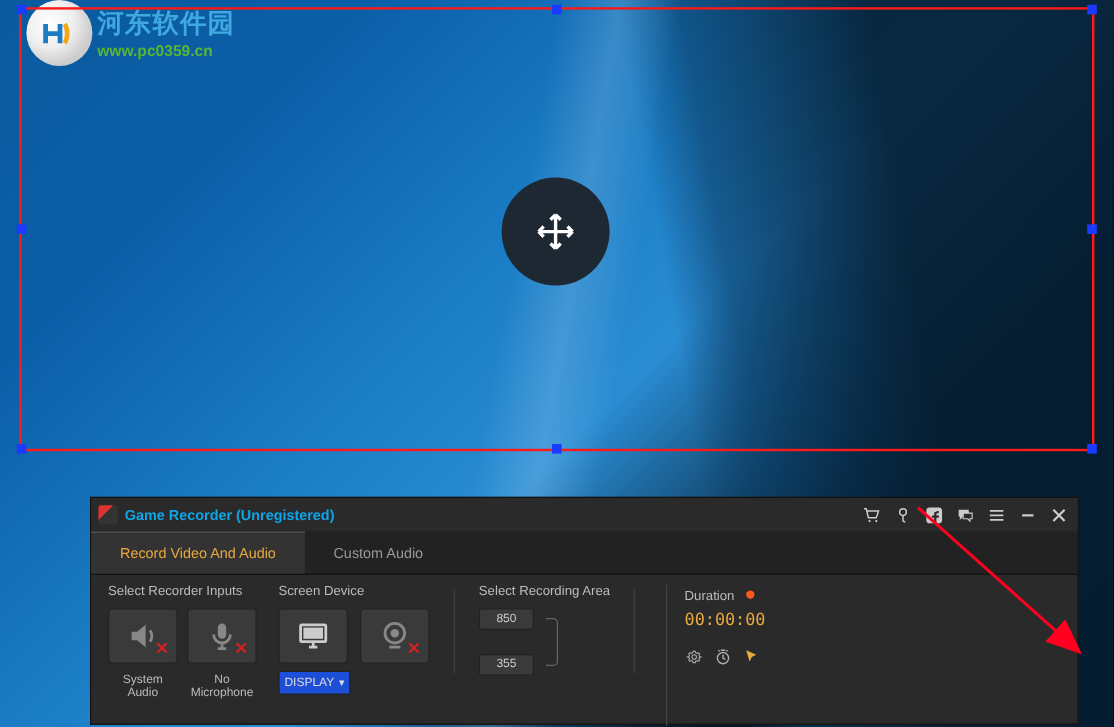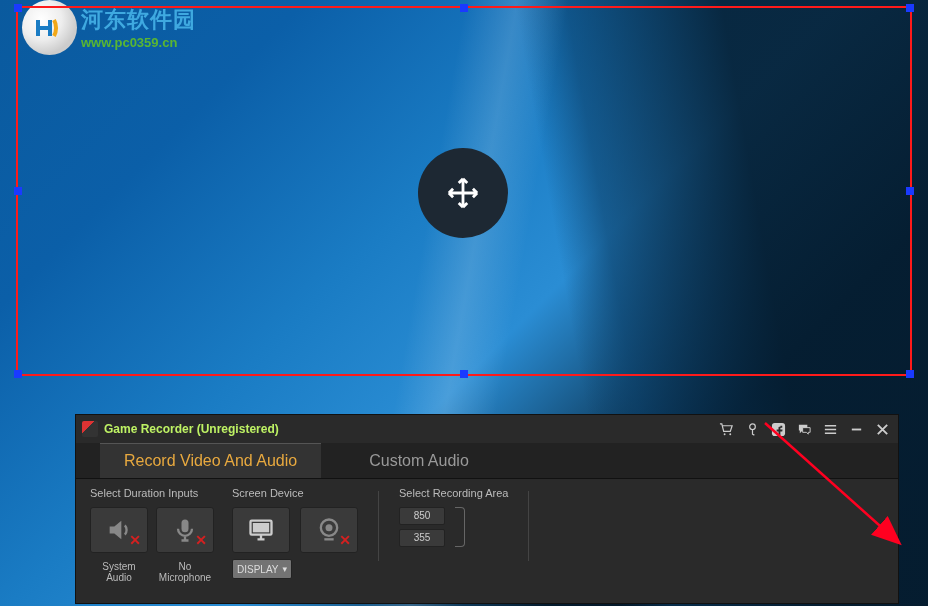--- a/index.html
+++ b/index.html
@@ -38,52 +38,52 @@
 .move-circle svg { width: 34px; height: 34px; stroke: #fff; fill: none; stroke-width: 2; }
 
 
 .arrow { position: absolute; z-index: 50; pointer-events: none; }
 
 
 .app {
   position: absolute; left: 75px; top: 414px; width: 824px; height: 190px;
   background: #2a2a2a; z-index: 20; border: 1px solid #111;
 }
-.titlebar { height: 28px; background: #2a2a2a; display: flex; align-items: center; padding: 0 8px 0 6px; color: #bef264; font-size: 12px; }
+.titlebar { height: 28px; background: #2a2a2a; display: flex; align-items: center; padding: 0 8px 0 6px; color: #0ea5e9; font-size: 12px; }
 .titlebar-icon { width: 16px; height: 16px; margin-right: 6px; background: linear-gradient(135deg,#d33 40%,#333 40%); border-radius: 2px; }
 .titlebar-title { flex: 1; font-weight: bold; }
 .titlebar-icons { display: flex; gap: 10px; align-items: center; }
 .tb-icon { width: 16px; height: 16px; color: #ccc; cursor: pointer; display: flex; align-items: center; justify-content: center; }
 .tb-icon svg { width: 15px; height: 15px; fill: #ccc; }
 .tb-close svg, .tb-min svg { stroke: #ccc; stroke-width: 2; fill: none; }
 
 .tabs { height: 36px; background: #222; display: flex; border-bottom: 1px solid #111; }
-.tab { padding: 12px 24px; display: flex; align-items: center; color: #999; font-size: 16px; cursor: pointer; margin-left: 24px; }
+.tab { padding: 12px 24px; display: flex; align-items: center; color: #999; font-size: 12px; cursor: pointer; }
 .tab.active { background: #333; color: #e8a93f; border-top: 1px solid #555; }
 
 .content { padding: 8px 14px 0 14px; height: 126px; display: flex; gap: 18px; position: relative; }
 .section-label { color: #bbb; font-size: 11px; margin-bottom: 8px; }
 
 .col { display: flex; flex-direction: column; }
 .row-icons { display: flex; gap: 8px; align-items: flex-start; }
 
 .big-btn { width: 58px; height: 46px; background: #3a3a3a; border: 1px solid #222; border-radius: 3px; display: flex; align-items: center; justify-content: center; position: relative; cursor: pointer; }
 .big-btn svg { width: 28px; height: 28px; fill: #888; }
 .big-btn .x-mark { position: absolute; right: 6px; bottom: 4px; color: #d42020; font-size: 14px; font-weight: bold; }
 .btn-sublabel { color: #bbb; font-size: 10px; text-align: center; margin-top: 8px; width: 58px; }
 
-.display-select { height: 20px; background: #737373; border: 1px solid #222; color: #ddd; font-size: 10px; display: flex; align-items: center; justify-content: center; gap: 4px; margin-top: 6px; border-radius: 2px; cursor: pointer; width: 60px; }
+.display-select { height: 20px; background: #1d4ed8; border: 1px solid #222; color: #ddd; font-size: 10px; display: flex; align-items: center; justify-content: center; gap: 4px; margin-top: 6px; border-radius: 2px; cursor: pointer; width: 60px; }
 .display-select::after { content: "▾"; font-size: 9px; }
 
 .area-btn { width: 52px; height: 42px; background: #333; border: 1px solid #222; border-radius: 3px; display:flex; align-items:center; justify-content:center; cursor:pointer; }
 .area-btn.active { border-color: #555; }
 .area-fullscreen-inner { width: 36px; height: 28px; border: 1px dashed #888; }
 .area-custom-inner { width: 22px; height: 16px; border: 1px dashed #888; }
 
-.dim-inputs { display: flex; flex-direction: column; gap: 4px; }
+.dim-inputs { display: flex; flex-direction: column; gap: 20px; }
 .dim-input { width: 46px; height: 18px; background: #3a3a3a; border: 1px solid #222; color: #ccc; font-size: 10px; text-align: center; line-height: 16px; border-radius: 2px; }
 .link-bracket { width: 10px; height: 40px; border-right: 1px solid #666; border-top: 1px solid #666; border-bottom: 1px solid #666; border-top-right-radius: 4px; border-bottom-right-radius: 4px; margin-left: 2px; }
 
 .duration-box { border-left: 1px solid #444; padding-left: 14px; margin-left: 6px; }
 .dur-label { color: #bbb; font-size: 11px; }
 .dur-dot { color: #ff5a1a; margin-left: 4px; }
 .dur-time { color: #e8a93f; font-size: 14px; font-family: monospace; margin-top: 4px; }
 .dur-icons { display: flex; gap: 8px; margin-top: 14px; }
 .dur-icons .sicon { width: 16px; height: 16px; color: #aaa; cursor:pointer; display:flex;align-items:center;justify-content:center; }
 .dur-icons .sicon svg { width:15px; height:15px; fill:#aaa; }
@@ -195,21 +195,21 @@
   </div>
 
   <div class="tabs">
     <div class="tab active">Record Video And Audio</div>
     <div class="tab">Custom Audio</div>
   </div>
 
   <div class="content">
 
     <div class="col">
-      <div class="section-label">Select Duration Inputs</div>
+      <div class="section-label">Select Recorder Inputs</div>
       <div class="row-icons">
         <div>
           <div class="big-btn">
             <svg viewBox="0 0 24 24">
                 <path d="M4 9v6h4l6 5V4L8 9H4z"></path>
                 <path d="M17 8c2 2 2 6 0 8" fill="none" stroke="#888" stroke-width="2"></path>
               </svg>
             <span class="x-mark">✕</span>
           </div>
           <div class="btn-sublabel">System Audio</div>
@@ -261,15 +261,40 @@
         <div class="dim-inputs">
           <div class="dim-input">850</div>
           <div class="dim-input">355</div>
         </div>
         <div class="link-bracket"></div>
       </div>
     </div>
 
     <div class="divider-v"></div>
 
+    <div class="col duration-box">
+      <div>
+        <span class="dur-label">Duration</span>
+        <span class="dur-dot">●</span>
+      </div>
+      <div class="dur-time">00:00:00</div>
+      <div class="dur-icons">
+        <div class="sicon">
+            <svg viewBox="0 0 16 16">
+              <path d="M8 10a2 2 0 1 0 0-4 2 2 0 0 0 0 4zm6-2l-1.3-.4c-.1-.4-.3-.8-.5-1.1l.6-1.2-1.1-1.1-1.2.6c-.3-.2-.7-.4-1.1-.5L9 3H7l-.4 1.3c-.4.1-.8.3-1.1.5l-1.2-.6-1.1 1.1.6 1.2c-.2.3-.4.7-.5 1.1L2 8v0l1.3.4c.1.4.3.8.5 1.1l-.6 1.2 1.1 1.1 1.2-.6c.3.2.7.4 1.1.5L7 13h2l.4-1.3c.4-.1.8-.3 1.1-.5l1.2.6 1.1-1.1-.6-1.2c.2-.3.4-.7.5-1.1L14 8z" fill="none" stroke="#aaa" stroke-width="1"></path>
+            </svg>
+          </div>
+        <div class="sicon">
+            <svg viewBox="0 0 16 16">
+              <circle cx="8" cy="9" r="5" fill="none" stroke="#aaa" stroke-width="1.3"></circle>
+              <path d="M8 6v3l2 1M6 2h4M5 3l-1-1M11 3l1-1" stroke="#aaa" stroke-width="1.3" fill="none"></path>
+            </svg>
+          </div>
+        <div class="sicon cursor">
+            <svg viewBox="0 0 16 16">
+              <path d="M3 2l3 10 2-4 4-2z"></path>
+            </svg>
+          </div>
+      </div>
+    </div>
 
   </div>
 </div>
 
 </body></html>

